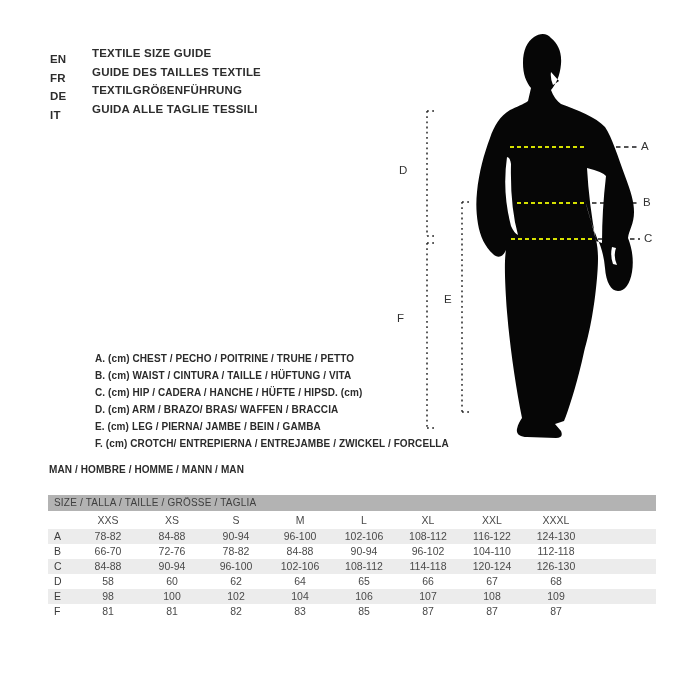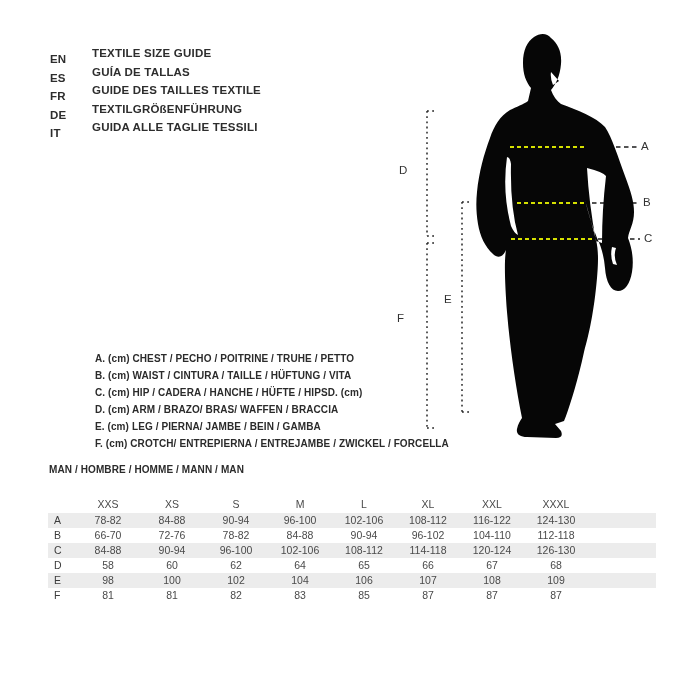--- a/index.html
+++ b/index.html
@@ -70,24 +70,20 @@
     <path class="dot" d="M427 243 h7 M427 243 v185 M427 428 h7"></path>
     <path class="dot" d="M462 202 h8 M462 202 v210 M462 412 h8"></path>
   </svg>
 
   <div class="language-list">
       <div class="language-row">
         <span class="language-code">EN</span>
         <span class="language-title">TEXTILE SIZE GUIDE</span>
       </div>
       <div class="language-row">
-        <span class="language-code">ES</span>
-        <span class="language-title">GUÍA DE TALLAS</span>
-      </div>
-      <div class="language-row">
         <span class="language-code">FR</span>
         <span class="language-title">GUIDE DES TAILLES TEXTILE</span>
       </div>
       <div class="language-row">
         <span class="language-code">DE</span>
         <span class="language-title">TEXTILGRÖßENFÜHRUNG</span>
       </div>
       <div class="language-row">
         <span class="language-code">IT</span>
         <span class="language-title">GUIDA ALLE TAGLIE TESSILI</span>
@@ -106,20 +102,21 @@
       <div class="legend-item">B. (cm) WAIST / CINTURA / TAILLE / HÜFTUNG / VITA</div>
       <div class="legend-item">C. (cm) HIP / CADERA / HANCHE / HÜFTE / HIPSD. (cm)</div>
       <div class="legend-item">D. (cm) ARM / BRAZO/ BRAS/ WAFFEN / BRACCIA</div>
       <div class="legend-item">E. (cm) LEG / PIERNA/ JAMBE / BEIN / GAMBA</div>
       <div class="legend-item">F. (cm) CROTCH/ ENTREPIERNA / ENTREJAMBE / ZWICKEL / FORCELLA</div>
     </div>
 
   <div class="gender-line">MAN / HOMBRE / HOMME / MANN / MAN</div>
 
   <div class="size-table">
+    <div class="st-band">SIZE / TALLA / TAILLE / GRÖSSE / TAGLIA</div>
     <div class="st-row cols" id="colrow">
       <span class="st-label"></span>
     <span class="st-cell">XXS</span>
         <span class="st-cell">XS</span>
         <span class="st-cell">S</span>
         <span class="st-cell">M</span>
         <span class="st-cell">L</span>
         <span class="st-cell">XL</span>
         <span class="st-cell">XXL</span>
         <span class="st-cell">XXXL</span>

